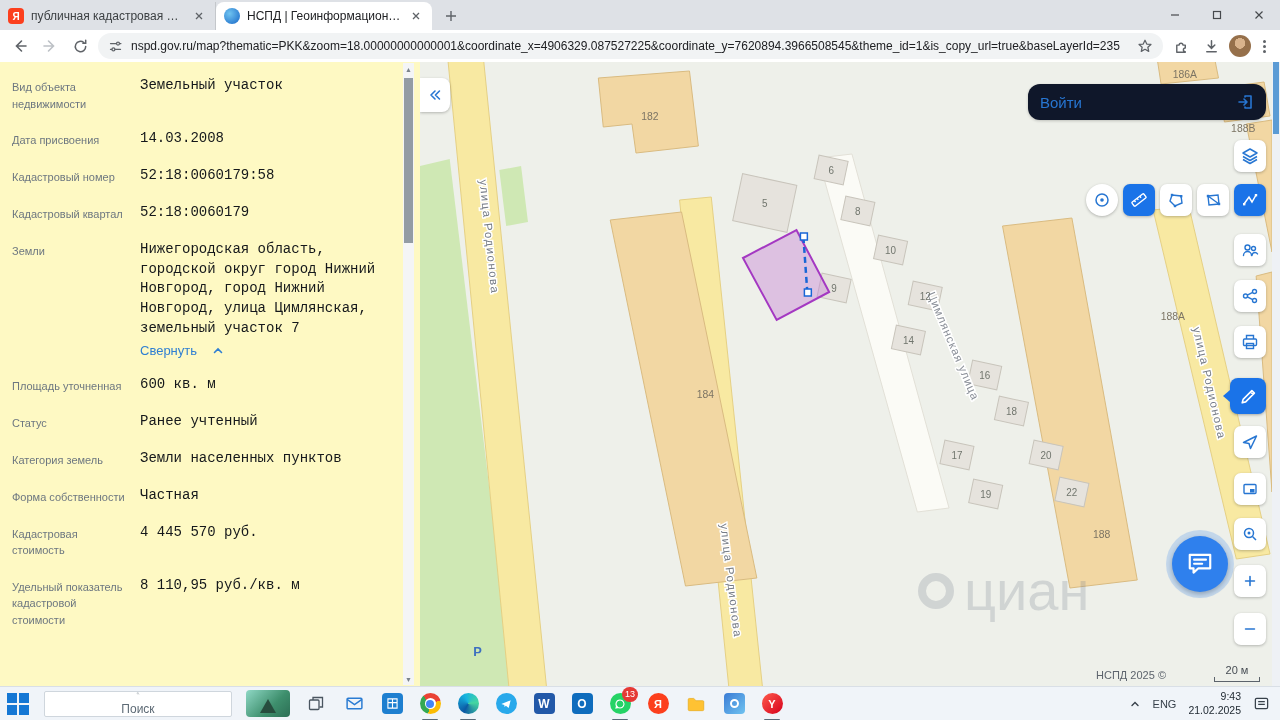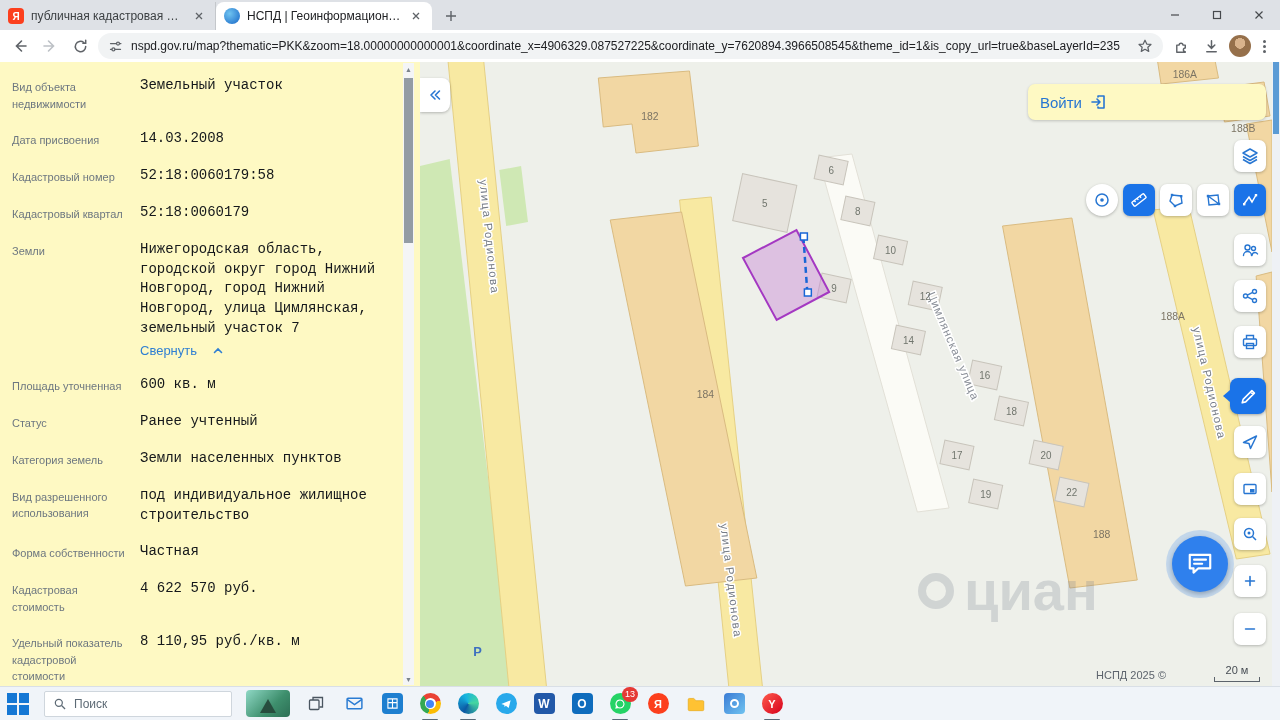--- a/index.html
+++ b/index.html
@@ -43,42 +43,42 @@
   .scroll-arrow { position:absolute; left:0; width:11px; height:12px; display:flex; align-items:center; justify-content:center; color:#7a838b; font-size:7px; }
   .scroll-arrow.up { top:0; } .scroll-arrow.down { bottom:0; }
 
   .map { position:absolute; left:420px; right:8px; top:0; bottom:0; background:#eef0ea; overflow:hidden; }
   .map-svg { position:absolute; inset:0; width:100%; height:100%; }
   .page-scroll { position:absolute; right:0; top:0; bottom:0; width:8px; background:#eef1f5; z-index:5; }
   .page-scroll .thumb { position:absolute; left:1px; right:1px; top:0; height:72px; background:#5b9bd5; }
 
   
   .collapse-btn { position:absolute; left:0; top:16px; width:30px; height:34px; background:#fff; border-radius:0 8px 8px 0; box-shadow:0 1px 3px rgba(0,0,0,.25); display:flex; align-items:center; justify-content:center; color:#2776d2; z-index:6; }
-  .login-bar { position:absolute; right:6px; top:22px; width:238px; height:36px; background:#fef9c3; border-radius:7px; box-shadow:0 1px 3px rgba(0,0,0,.2); display:flex; align-items:center; justify-content:flex-start; gap:7px; padding:0 12px; z-index:6; }
+  .login-bar { position:absolute; right:6px; top:22px; width:238px; height:36px; background:#0f172a; border-radius:12px; box-shadow:0 1px 3px rgba(0,0,0,.2); display:flex; align-items:center; justify-content:space-between; gap:7px; padding:0 12px; z-index:6; }
   .login-bar span { color:#2776d2; font-size:15px; }
   .mbtn { position:absolute; width:32px; height:32px; background:#fff; border-radius:7px; box-shadow:0 1px 3px rgba(0,0,0,.25); display:flex; align-items:center; justify-content:center; color:#2776d2; z-index:6; }
   .mbtn.round { border-radius:50%; }
   .mbtn.active { background:#1a73e8; color:#fff; }
   .tools-row { position:absolute; right:6px; top:122px; display:flex; gap:5px; z-index:6; }
   .tools-row .mbtn { position:static; }
   .draw-btn { position:absolute; right:6px; top:316px; width:36px; height:36px; background:#1a73e8; color:#fff; border-radius:8px; box-shadow:0 1px 3px rgba(0,0,0,.3); display:flex; align-items:center; justify-content:center; z-index:6; }
   .draw-btn::before { content:""; position:absolute; left:-7px; top:12px; border-top:6px solid transparent; border-bottom:6px solid transparent; border-right:7px solid #1a73e8; }
   .chat-btn { position:absolute; right:44px; top:474px; width:56px; height:56px; border-radius:50%; background:#2f80ed; box-shadow:0 0 0 6px rgba(47,128,237,.22), 0 2px 5px rgba(0,0,0,.3); display:flex; align-items:center; justify-content:center; color:#fff; z-index:6; }
   .map-tooltip { position:absolute; left:408px; top:250px; background:rgba(33,37,41,.85); color:#fff; border-radius:4px; padding:7px 11px; font-size:13px; line-height:1.45; z-index:7; box-shadow:0 2px 6px rgba(0,0,0,.3); white-space:nowrap; }
-  .watermark { position:absolute; left:498px; top:496px; display:flex; align-items:center; gap:10px; color:rgba(122,133,146,.26); font-size:56px; font-weight:bold; z-index:2; }
+  .watermark { position:absolute; left:498px; top:496px; display:flex; align-items:center; gap:10px; color:rgba(122,133,146,.26); font-size:56px; font-weight:normal; z-index:2; }
   .watermark .ring { width:36px; height:36px; border:8px solid rgba(122,133,146,.26); border-radius:50%; }
   .attribution { position:absolute; right:106px; bottom:5px; font-size:11px; color:#5d646d; z-index:6; }
   .scale-wrap { position:absolute; right:12px; bottom:4px; z-index:6; text-align:center; font-size:11px; color:#474d54; }
   .scale-bar { width:46px; height:5px; border:1px solid #5c636b; border-top:none; margin-top:1px; }
 
   
   .taskbar { position:absolute; left:0; right:0; bottom:0; height:34px; background:#f0f4f9; border-top:1px solid #d9dfe6; display:flex; align-items:center; gap:14px; padding:0 6px; z-index:10; }
   .tb-start { width:26px; height:26px; display:grid; grid-template-columns:10px 10px; grid-template-rows:10px 10px; gap:2px; place-content:center; }
   .tb-start i { background:#1577d4; display:block; }
-  .tb-search { width:188px; height:26px; background:#fff; border:1px solid #cfd6dd; border-radius:2px; display:flex; align-items:center; gap:7px; padding:0 8px; color:#5d6a75; font-size:12px; }
+  .tb-search { width:188px; height:26px; background:#fff; border:1px solid #cfd6dd; border-radius:2px; display:flex; align-items:center; gap:7px; padding:0 8px; color:#5d6a75; font-size:12px;flex-direction:column; }
   .tb-widget { width:44px; height:27px; border-radius:4px; background:linear-gradient(135deg,#8fd8c5,#3e8f6d 60%,#2c6f55); position:relative; overflow:hidden; }
   .tb-widget::after { content:""; position:absolute; left:14px; bottom:4px; border-left:8px solid transparent; border-right:8px solid transparent; border-bottom:14px solid #274d3e; }
   .tb-ic { width:24px; height:24px; display:flex; align-items:center; justify-content:center; position:relative; flex:none; }
   .tb-ic .dot-under { position:absolute; bottom:-5px; left:4px; right:4px; height:2px; border-radius:1px; background:#5b6b7a; }
   .circle-ic { width:21px; height:21px; border-radius:50%; display:flex; align-items:center; justify-content:center; }
   .chrome-outer { background:conic-gradient(from -45deg, #ea4335 0 33%, #fbbc05 33% 66%, #34a853 66% 100%); }
   .chrome-inner { width:11px; height:11px; border-radius:50%; background:#fff; display:flex; align-items:center; justify-content:center; }
   .chrome-core { width:8px; height:8px; border-radius:50%; background:#4285f4; }
   .edge-ic { background:conic-gradient(from 210deg, #0c59a4, #16b3e0 35%, #45d6a0 65%, #0c59a4); }
   .sq-ic { width:21px; height:21px; border-radius:4px; display:flex; align-items:center; justify-content:center; color:#fff; font-weight:bold; font-size:12px; }
@@ -220,30 +220,26 @@
         </div>
       <div class="row">
           <div class="lbl">Статус</div>
           <div class="val">Ранее учтенный</div>
         </div>
       <div class="row">
           <div class="lbl">Категория земель</div>
           <div class="val">Земли населенных пунктов</div>
         </div>
       <div class="row">
-          <div class="lbl">Вид разрешенного использования</div>
-          <div class="val">под индивидуальное жилищное строительство</div>
-        </div>
-      <div class="row">
           <div class="lbl">Форма собственности</div>
           <div class="val">Частная</div>
         </div>
       <div class="row">
           <div class="lbl">Кадастровая стоимость</div>
-          <div class="val">4 622 570 руб.</div>
+          <div class="val">4 445 570 руб.</div>
         </div>
       <div class="row">
           <div class="lbl">Удельный показатель кадастровой стоимости</div>
           <div class="val">8 110,95 руб./кв. м</div>
         </div>
     </aside>
     <div class="panel-scroll" style="left:403px; width:11px; right:auto;">
       <div class="scroll-arrow up">▲</div>
       <div class="thumb"></div>
       <div class="scroll-arrow down">▼</div>
@@ -564,15 +560,29 @@
       </div>
     <div class="tb-ic">
         <span class="sq-ic" style="background:linear-gradient(135deg,#3a7bd5,#70c3f0);">
           <span style="width:9px;height:9px;border:2px solid #fff;border-radius:50%;display:block;"></span>
         </span>
       </div>
     <div class="tb-ic">
         <span class="circle-ic" style="background:linear-gradient(135deg,#ff5c4d,#d6001c); color:#fff; font-weight:bold; font-size:11px;">Y</span>
         <span class="dot-under"></span>
       </div>
+    <div class="tray">
+      <svg class="i" width="12" height="12" viewBox="0 0 12 12" fill="none" stroke="#37404a" stroke-width="1.4" stroke-linecap="round">
+          <path d="M3 7.5 L6 4.5 L9 7.5"></path>
+        </svg>
+      <span class="lang">ENG</span>
+      <div class="clock">
+        <div>9:43</div>
+        <div>21.02.2025</div>
+      </div>
+      <svg class="i" width="17" height="17" viewBox="0 0 18 18" fill="none" stroke="#37404a" stroke-width="1.3">
+          <rect x="2.5" y="3.5" width="13" height="11" rx="1.5"></rect>
+          <path d="M5.5 7 h7 M5.5 10 h7"></path>
+        </svg>
+    </div>
   </div>
 
 </div>
 
 </body></html>

